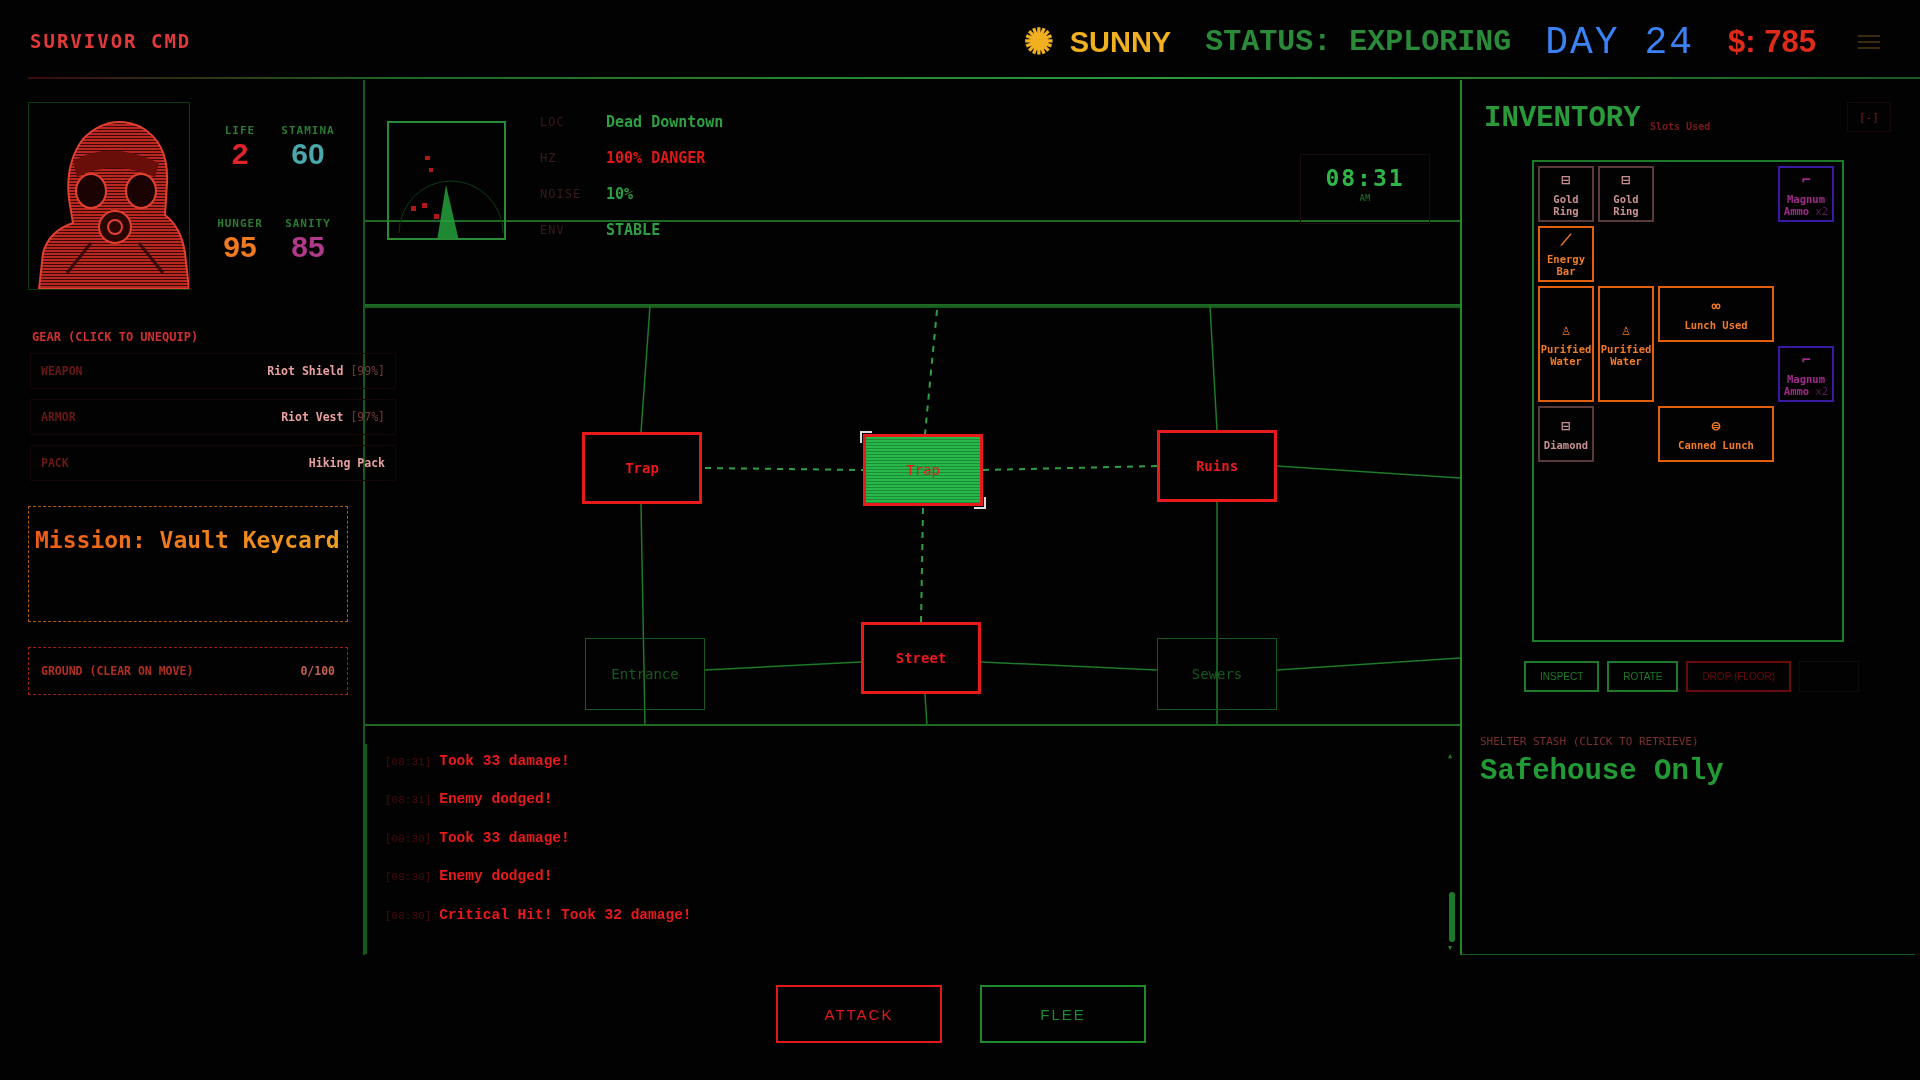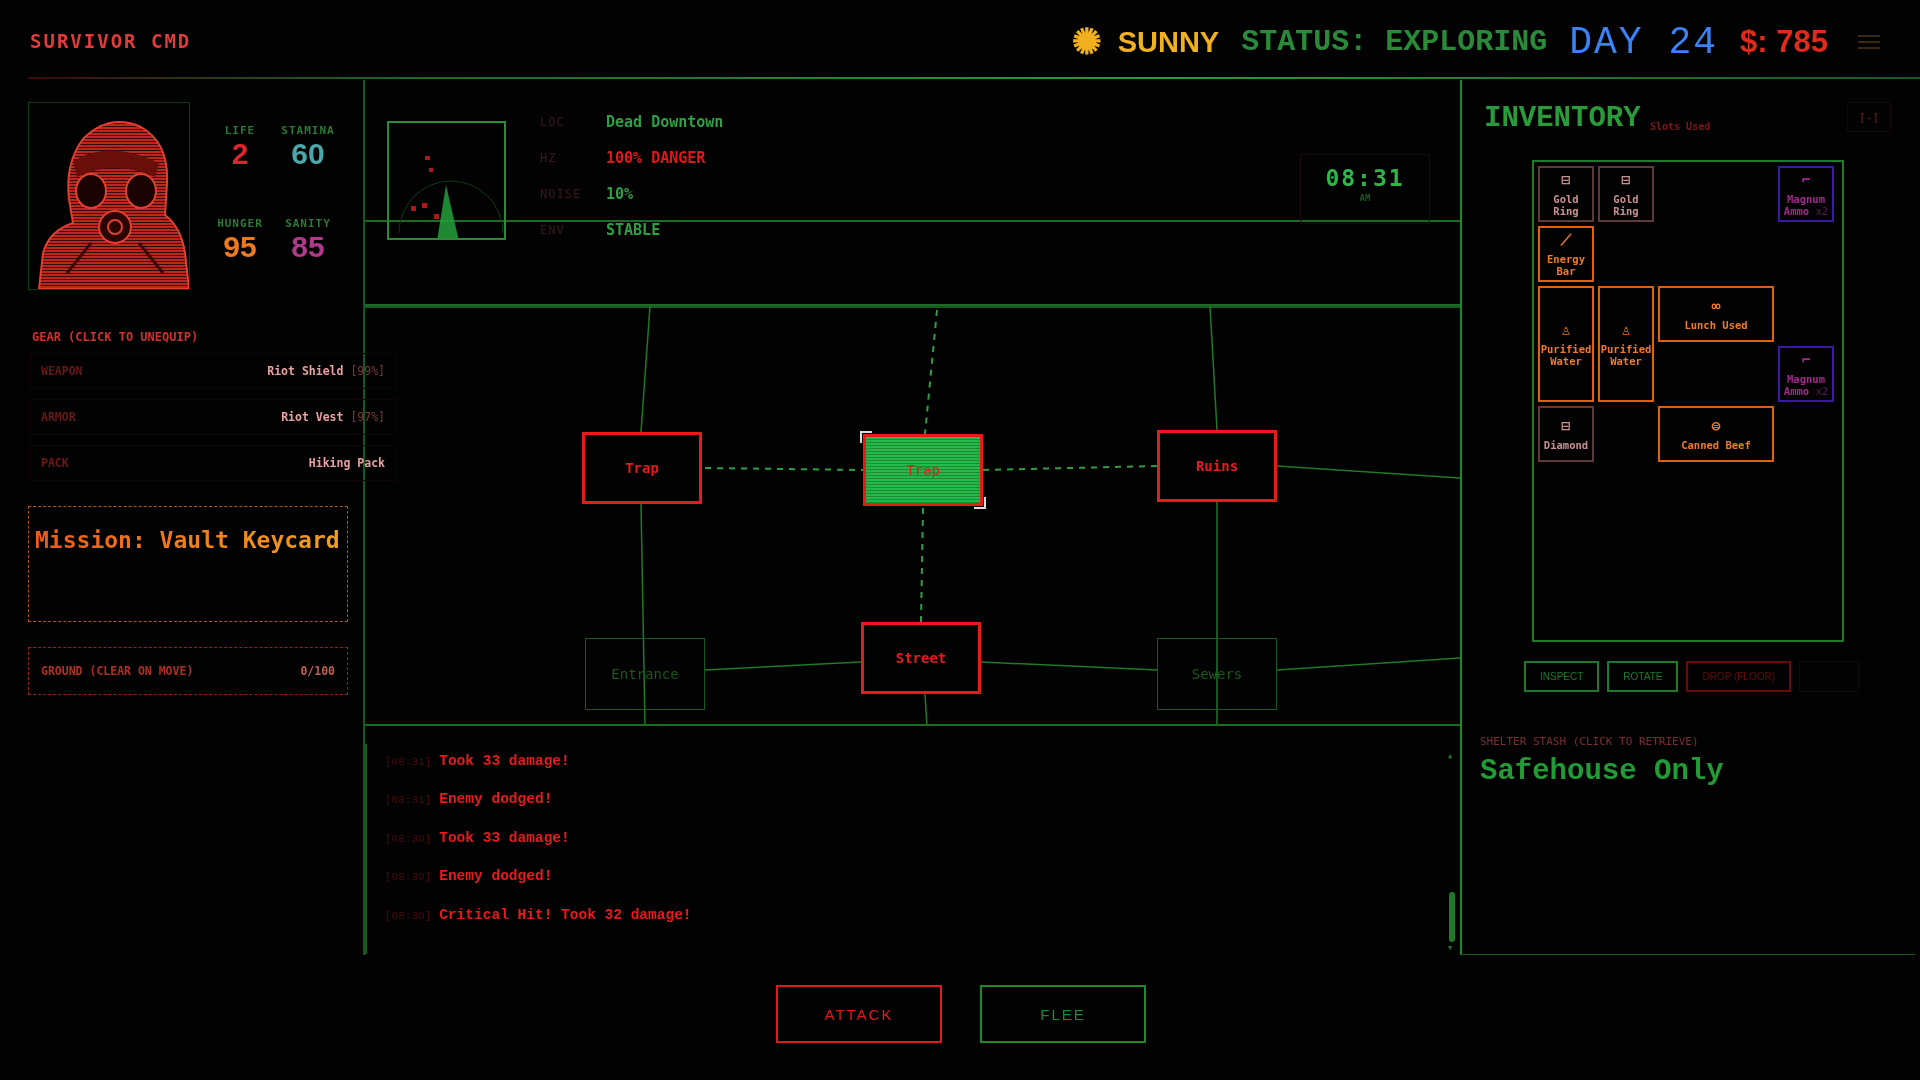--- a/index.html
+++ b/index.html
@@ -4,21 +4,21 @@
 <style>
   * { box-sizing: border-box; margin: 0; padding: 0; }
   html, body { width: 1920px; height: 1080px; background: #020202; overflow: hidden; }
   body { position: relative; font-family: "DejaVu Sans Mono", monospace; color: #2ea043; }
   .abs { position: absolute; }
   .scan { background-image: repeating-linear-gradient(0deg, rgba(0,0,0,0.35) 0px, rgba(0,0,0,0.35) 1px, transparent 1px, transparent 3px); }
 
   
   #header { left: 0; top: 0; width: 1920px; height: 80px; }
   #app-title { left: 30px; top: 30px; font-size: 19px; font-weight: bold; color: #e03a3a; letter-spacing: 2px; }
-  #hdr-right { right: 40px; top: 22px; display: flex; align-items: center; gap: 22px; height: 40px; }
+  #hdr-right { right: 40px; top: 22px; display: flex; align-items: center; gap: 34px; height: 40px; }
   .hdr-weather { display: flex; align-items: center; gap: 14px; color: #f0b020; font-weight: bold; font-size: 29px; font-family: "Liberation Sans", sans-serif; letter-spacing: 0px; }
   .sun-icon { width: 32px; height: 32px; position: relative; }
   .sun-icon::before { content: ""; position: absolute; left: 8px; top: 8px; width: 16px; height: 16px; background: #f0b020; border-radius: 50%; }
   .sun-icon::after { content: "✺"; position: absolute; left: 0; top: -6px; font-size: 36px; color: #f0b020; line-height: 44px; }
   .hdr-status { color: #2a8a3a; font-size: 30px; font-weight: bold; font-family: "Liberation Mono", monospace; }
   .hdr-day { color: #3b82f6; font-size: 38px; font-family: Liberation Mono, monospace; letter-spacing: 2px; }
   .hdr-money { color: #e02a1a; font-size: 31px; font-weight: bold; font-family: "Liberation Sans", sans-serif; }
   .menu-icon { width: 22px; height: 14px; border-top: 2px solid #3b2a10; border-bottom: 2px solid #3b2a10; position: relative; margin-left: 8px; }
   .menu-icon::after { content: ""; position: absolute; left: 0; right: 0; top: 4px; height: 2px; background: #3b2a10; }
   #hdr-line { left: 28px; top: 77px; width: 1892px; height: 2px; background: linear-gradient(90deg, #3a0a0a 0%, #1e6a25 20%, #2e9a3a 60%, #1b5a20 100%); }
@@ -303,21 +303,21 @@
     <div class="item purple" style="left:244px;top:184px;width:56px;height:56px">
       <span class="ico">⌐</span>
       <span><span>Magnum Ammo</span> <span class="qty">x2</span></span>
     </div>
     <div class="item gray" style="left:4px;top:244px;width:56px;height:56px">
       <span class="ico">⊟</span>
       <span>Diamond</span>
     </div>
     <div class="item orange" style="left:124px;top:244px;width:116px;height:56px">
       <span class="ico">⊜</span>
-      <span>Canned Beef</span>
+      <span>Canned Lunch</span>
     </div>
   </div>
 
   <div id="inv-actions" class="abs">
     <button class="inv-btn green">INSPECT</button>
     <button class="inv-btn green">ROTATE</button>
     <button class="inv-btn red">DROP (FLOOR)</button>
     <span class="inv-btn ghost"></span>
   </div>
 

